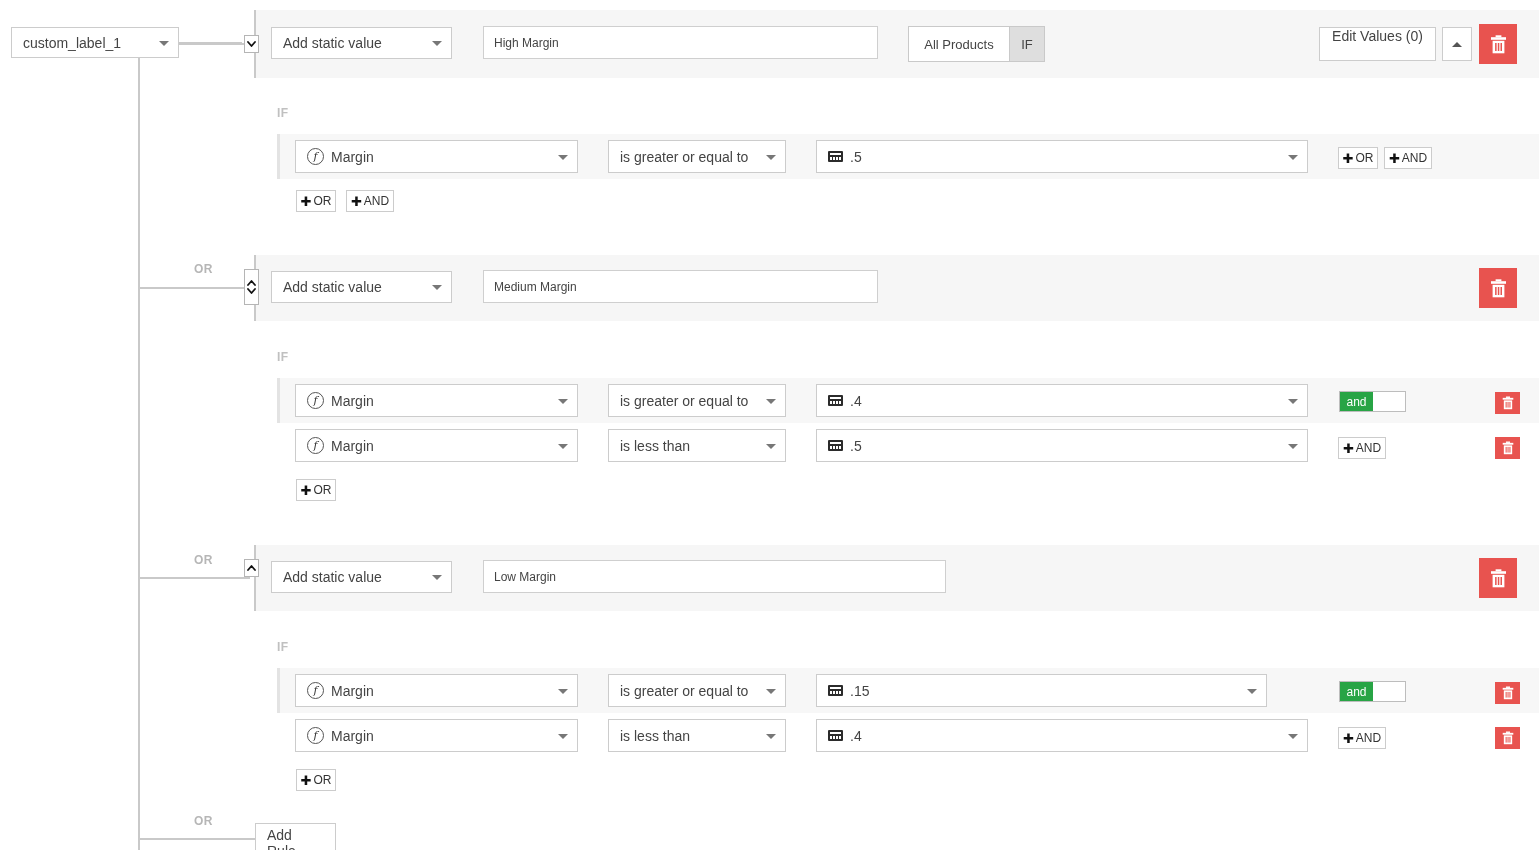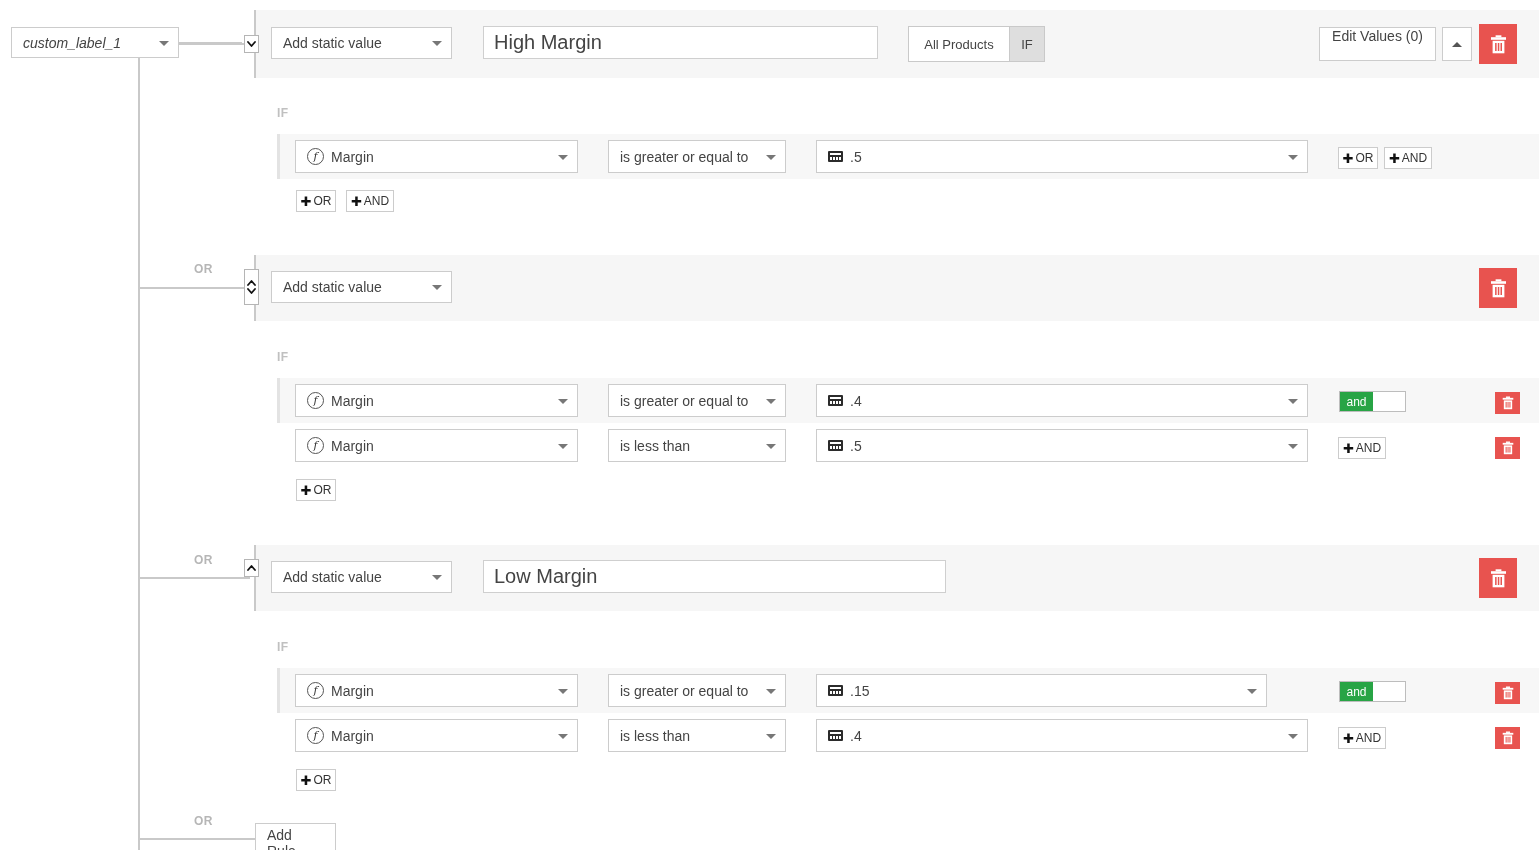--- a/index.html
+++ b/index.html
@@ -46,21 +46,21 @@
     width: 0; height: 0;
     border-left: 5px solid transparent;
     border-right: 5px solid transparent;
     border-top: 5px solid #777777;
   }
   .txt {
     position: absolute;
     box-sizing: border-box;
     background: #ffffff;
     border: 1px solid #cfcfcf;
-    font-size: 20px;
+    font-size: 12px;
     color: #444444;
     display: flex;
     align-items: center;
     padding: 0 10px;
     white-space: nowrap;
     overflow: hidden;
   }
 
   
   .hdrband {
@@ -265,21 +265,21 @@
 
 <div id="root">
 
   <div class="vline" style="left:138px; top:56px; height:794px;"></div>
   <div class="hline" style="left:138px; top:43px; width:112px;"></div>
   <div class="hline" style="left:138px; top:287px; width:112px;"></div>
   <div class="hline" style="left:138px; top:577px; width:112px;"></div>
   <div class="hline" style="left:138px; top:838px; width:122px;"></div>
   <div class="hline" style="left:178px; top:42px; width:64px;"></div>
 
-  <div class="sel" style="left:11px; top:27px; width:168px; height:31px;font-style:italic;">
+  <div class="sel" style="left:11px; top:27px; width:168px; height:31px;">
     <span class="label-only">custom_label_1</span>
     <span class="caret"></span>
   </div>
 
   <div class="hdrband" style="left:255px; top:10px; width:1284px; height:68px;"></div>
   <div class="accentbar" style="left:254px; top:10px; height:68px;"></div>
 
   <div class="spin" style="left:244px; top:35px; height:18px;">
     <span class="chev">
       <svg width="9" height="8" viewBox="0 0 9 8">
@@ -372,20 +372,23 @@
       <svg width="9" height="8" viewBox="0 0 9 8">
           <path d="M1 2 L4.5 6 L8 2" fill="none" stroke="#111" stroke-width="1.8" stroke-linecap="round" stroke-linejoin="round"></path>
         </svg>
     </span>
   </div>
 
   <div class="sel" style="left:271px; top:271px; width:181px; height:32px;">
     <span class="label-only">Add static value</span>
     <span class="caret"></span>
   </div>
+  <div class="txt" style="left:483px; top:270px; width:395px; height:33px;">
+    <span>Medium Margin</span>
+  </div>
   <div class="del" style="left:1479px; top:268px; width:38px; height:40px;">
     <svg width="17" height="19" viewBox="0 0 17 19">
       <rect x="1" y="2.2" width="15" height="2.6" fill="#fff"></rect>
       <rect x="5.6" y="0.3" width="5.8" height="2" fill="#fff"></rect>
       <rect x="2.6" y="5.8" width="11.8" height="12.5" fill="#fff"></rect>
       <rect x="5.1" y="8" width="1.5" height="8" fill="#e8534f"></rect>
       <rect x="7.8" y="8" width="1.5" height="8" fill="#e8534f"></rect>
       <rect x="10.5" y="8" width="1.5" height="8" fill="#e8534f"></rect>
     </svg>
   </div>

